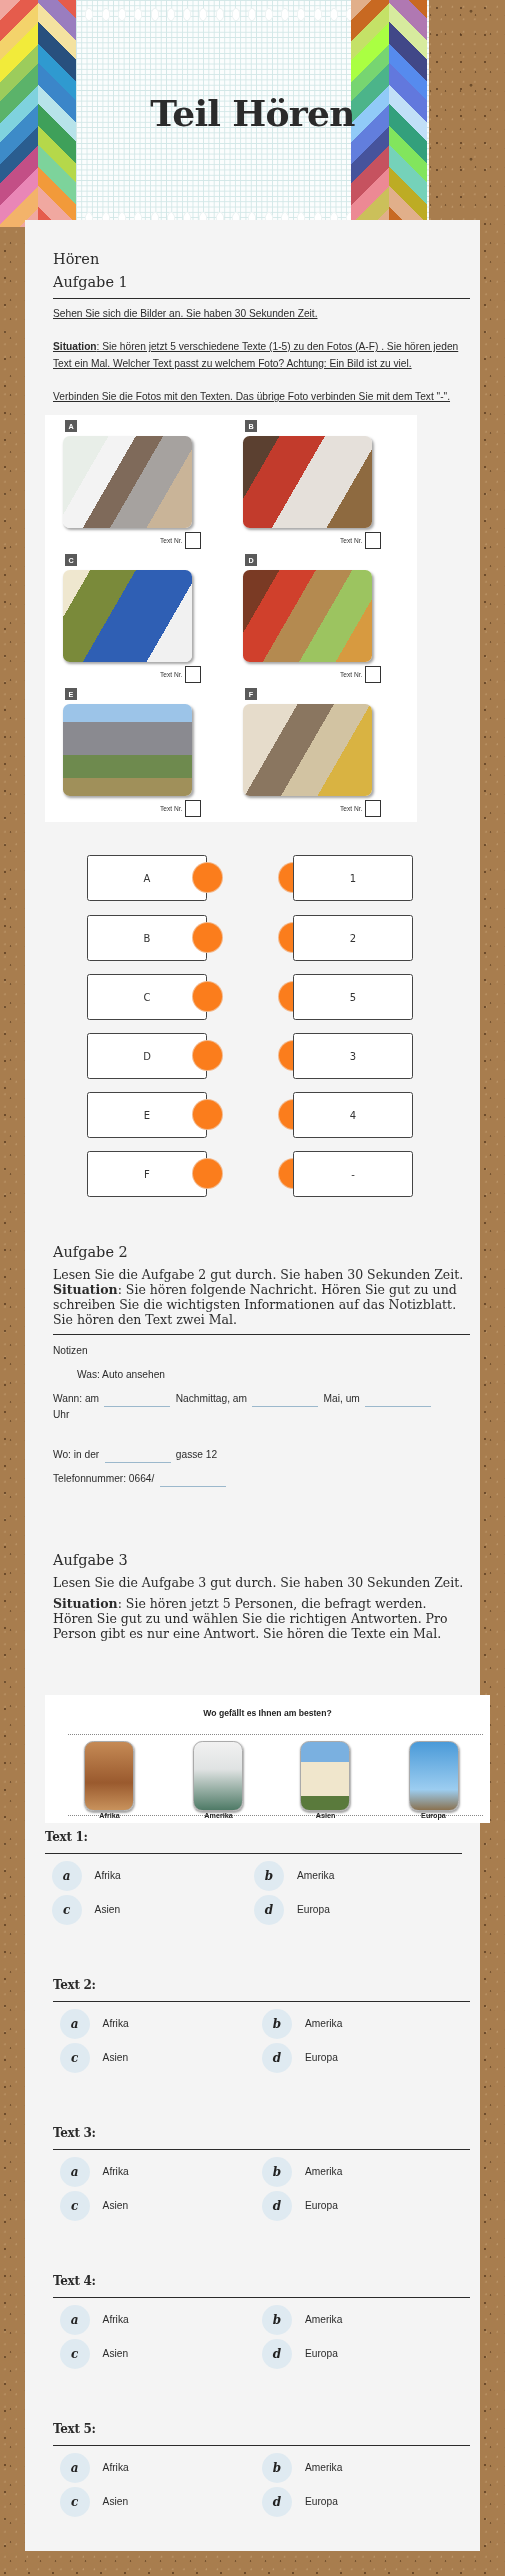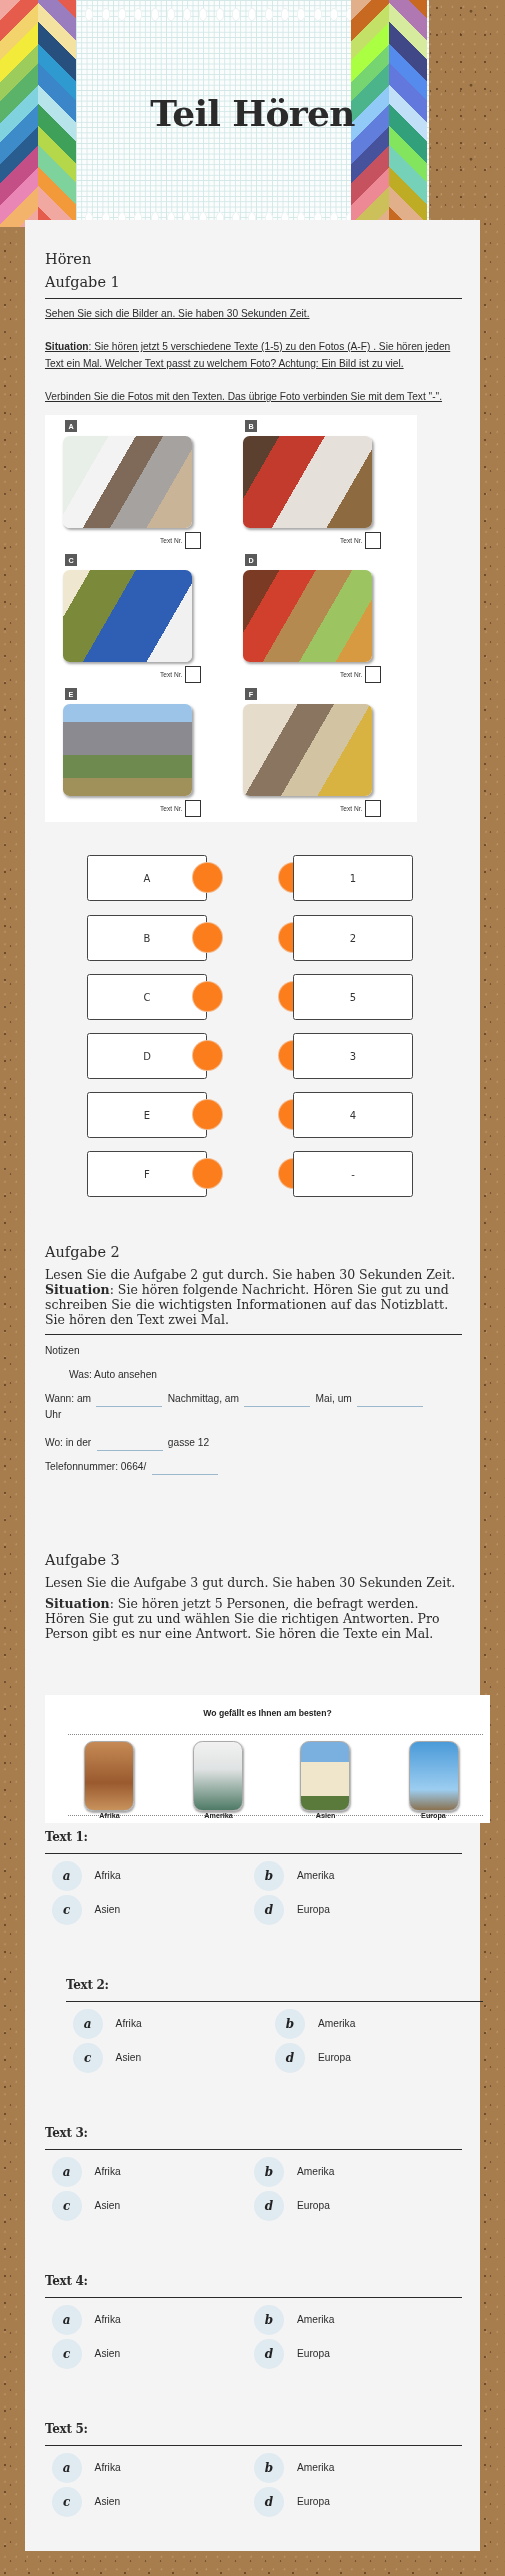--- a/index.html
+++ b/index.html
@@ -65,21 +65,21 @@
     text-align: center;
     font-family: "DejaVu Serif", serif;
     font-size: 36px; color: #2b2b2b; letter-spacing: -0.7px;
   }
 
   
   .card {
     position: absolute; left: 25px; top: 220px; width: 455px; height: 2331px;
     background: #f4f4f4;
   }
-  .sec { position: absolute; left: 20px; width: 417px; }
+  .sec { position: absolute; left: 28px; width: 417px; }
   .serif { font-family: "DejaVu Serif", serif; }
   .h-sm { font-size: 14.5px; font-weight: normal; color: #2b2b2b; line-height: 20px; }
   .rule { border: 0; border-top: 1px solid #2b2b2b; }
   .p {
     font-family: "Liberation Sans", sans-serif;
     font-size: 10.2px; line-height: 16.4px; color: #2b2b2b; text-decoration: underline;
   }
   .p b { font-weight: bold; }
   .p + .p { margin-top: 17px; }
 
@@ -350,21 +350,21 @@
     <p class="serif" style="font-size:12.5px; line-height:15px; color:#2b2b2b;"><b>Situation</b><span>: Sie hören folgende Nachricht. Hören Sie gut zu und schreiben Sie die wichtigsten Informationen auf das Notizblatt. Sie hören den Text zwei Mal.</span></p>
     <hr class="rule" style="margin-top:6.6px;">
 
     <div style="margin-top:8px;">
       <div class="note-line">Notizen</div>
       <div class="note-line" style="margin-top:8px;margin-left:24px;">Was: Auto ansehen</div>
       <div class="note-line" style="margin-top:8px;">
         <span>Wann: am</span><span class="blank"></span><span>Nachmittag, am</span><span class="blank"></span><span>Mai, um</span><span class="blank"></span><br>
         <span>Uhr</span>
       </div>
-      <div class="note-line" style="margin-top:12px;">
+      <div class="note-line" style="margin-top:24px;">
         <span>Wo: in der</span><span class="blank"></span><span>gasse 12</span>
       </div>
       <div class="note-line" style="margin-top:8px;">
         <span>Telefonnummer: 0664/</span><span class="blank"></span>
       </div>
     </div>
   </div>
 
   <div class="sec" style="top:1330px;">
     <div class="serif h-sm">Aufgabe 3</div>
@@ -410,21 +410,21 @@
           <span class="badge">c</span>
           <span class="lbl">Asien</span>
         </div>
       <div class="opt" style="left:209px; top:34px;">
           <span class="badge">d</span>
           <span class="lbl">Europa</span>
         </div>
     </div>
   </div>
 
-  <div class="sec" style="top:1758px;margin-left:21px;">
+  <div class="sec" style="top:1758px;">
     <div class="q-title">Text 2:</div>
     <hr class="rule q-rule">
     <div class="opts">
       <div class="opt" style="left:6.6px; top:0;">
           <span class="badge">a</span>
           <span class="lbl">Afrika</span>
         </div>
       <div class="opt" style="left:209px; top:0;">
           <span class="badge">b</span>
           <span class="lbl">Amerika</span>

